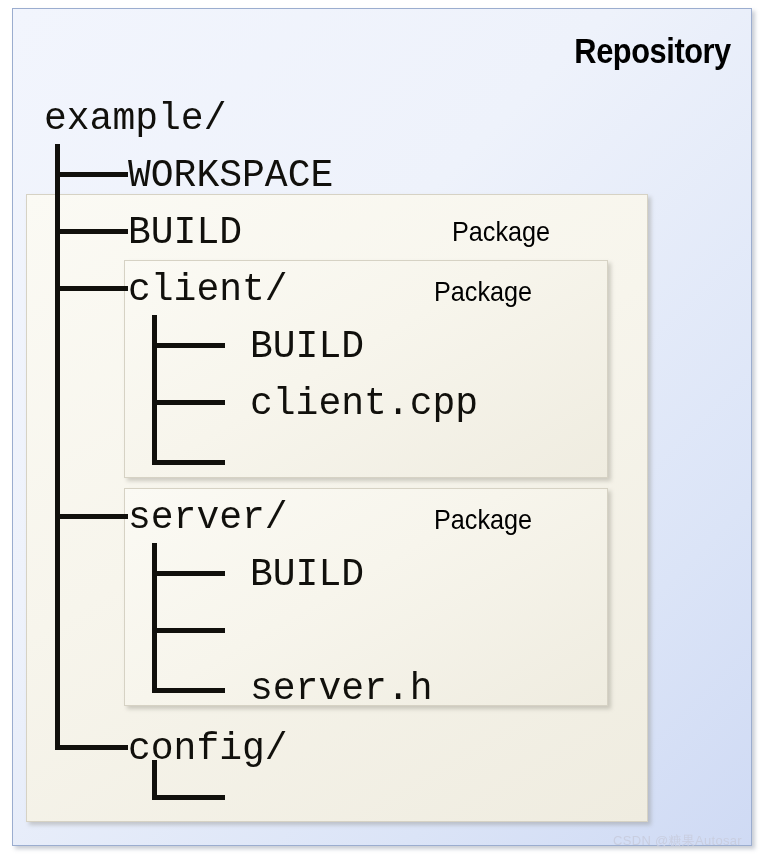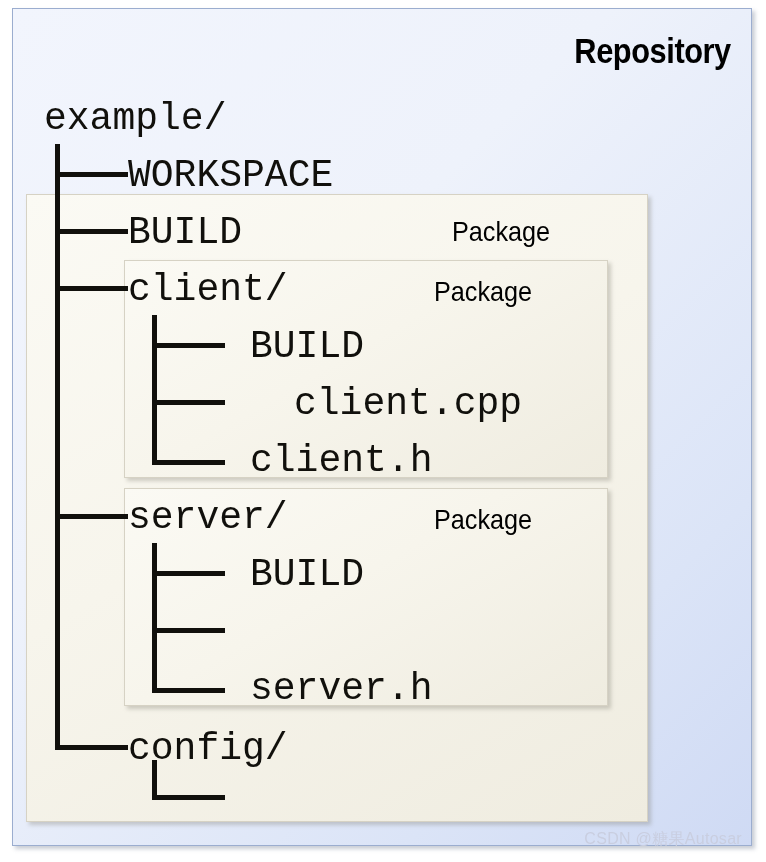--- a/index.html
+++ b/index.html
@@ -111,21 +111,21 @@
     height: 5px;
     background: #11100c;
   }
 
   
   #watermark {
     position: absolute;
     right: 24px;
     bottom: 12px;
     font-family: "Liberation Sans", sans-serif;
-    font-size: 16px;
+    font-size: 13px;
     color: #c9cee0;
     white-space: nowrap;
     letter-spacing: 0.3px;
   }
 </style>
 </head>
 <body>
 
 <div id="repo-box">
   <div id="repo-title">Repository</div>
@@ -156,22 +156,21 @@
   <div class="tree-text" style="left:128px; top:271px;text-align:right;">client/</div>
   <div class="tree-text" style="left:128px; top:499px;">server/</div>
   <div class="tree-text" style="left:128px; top:730px;">config/</div>
 
   <div class="vline" style="left:152px; top:315px; height:150px;"></div>
   <div class="hline" style="left:152px; top:343px; width:73px;"></div>
   <div class="hline" style="left:152px; top:400px; width:73px;"></div>
   <div class="hline" style="left:152px; top:460px; width:73px;"></div>
 
   <div class="tree-text" style="left:250px; top:328px;">BUILD</div>
-  <div class="tree-text" style="left:250px; top:385px;margin-left:44px;">client.cpp</div>
-  <div class="tree-text" style="left:250px; top:442px;">client.h</div>
+  <div class="tree-text" style="left:250px; top:385px;">client.cpp</div>
 
   <div class="vline" style="left:152px; top:543px; height:150px;"></div>
   <div class="hline" style="left:152px; top:571px; width:73px;"></div>
   <div class="hline" style="left:152px; top:628px; width:73px;"></div>
   <div class="hline" style="left:152px; top:688px; width:73px;"></div>
 
   <div class="tree-text" style="left:250px; top:556px;">BUILD</div>
   <div class="tree-text" style="left:250px; top:670px;">server.h</div>
 
   <div class="vline" style="left:152px; top:760px; height:40px;"></div>

